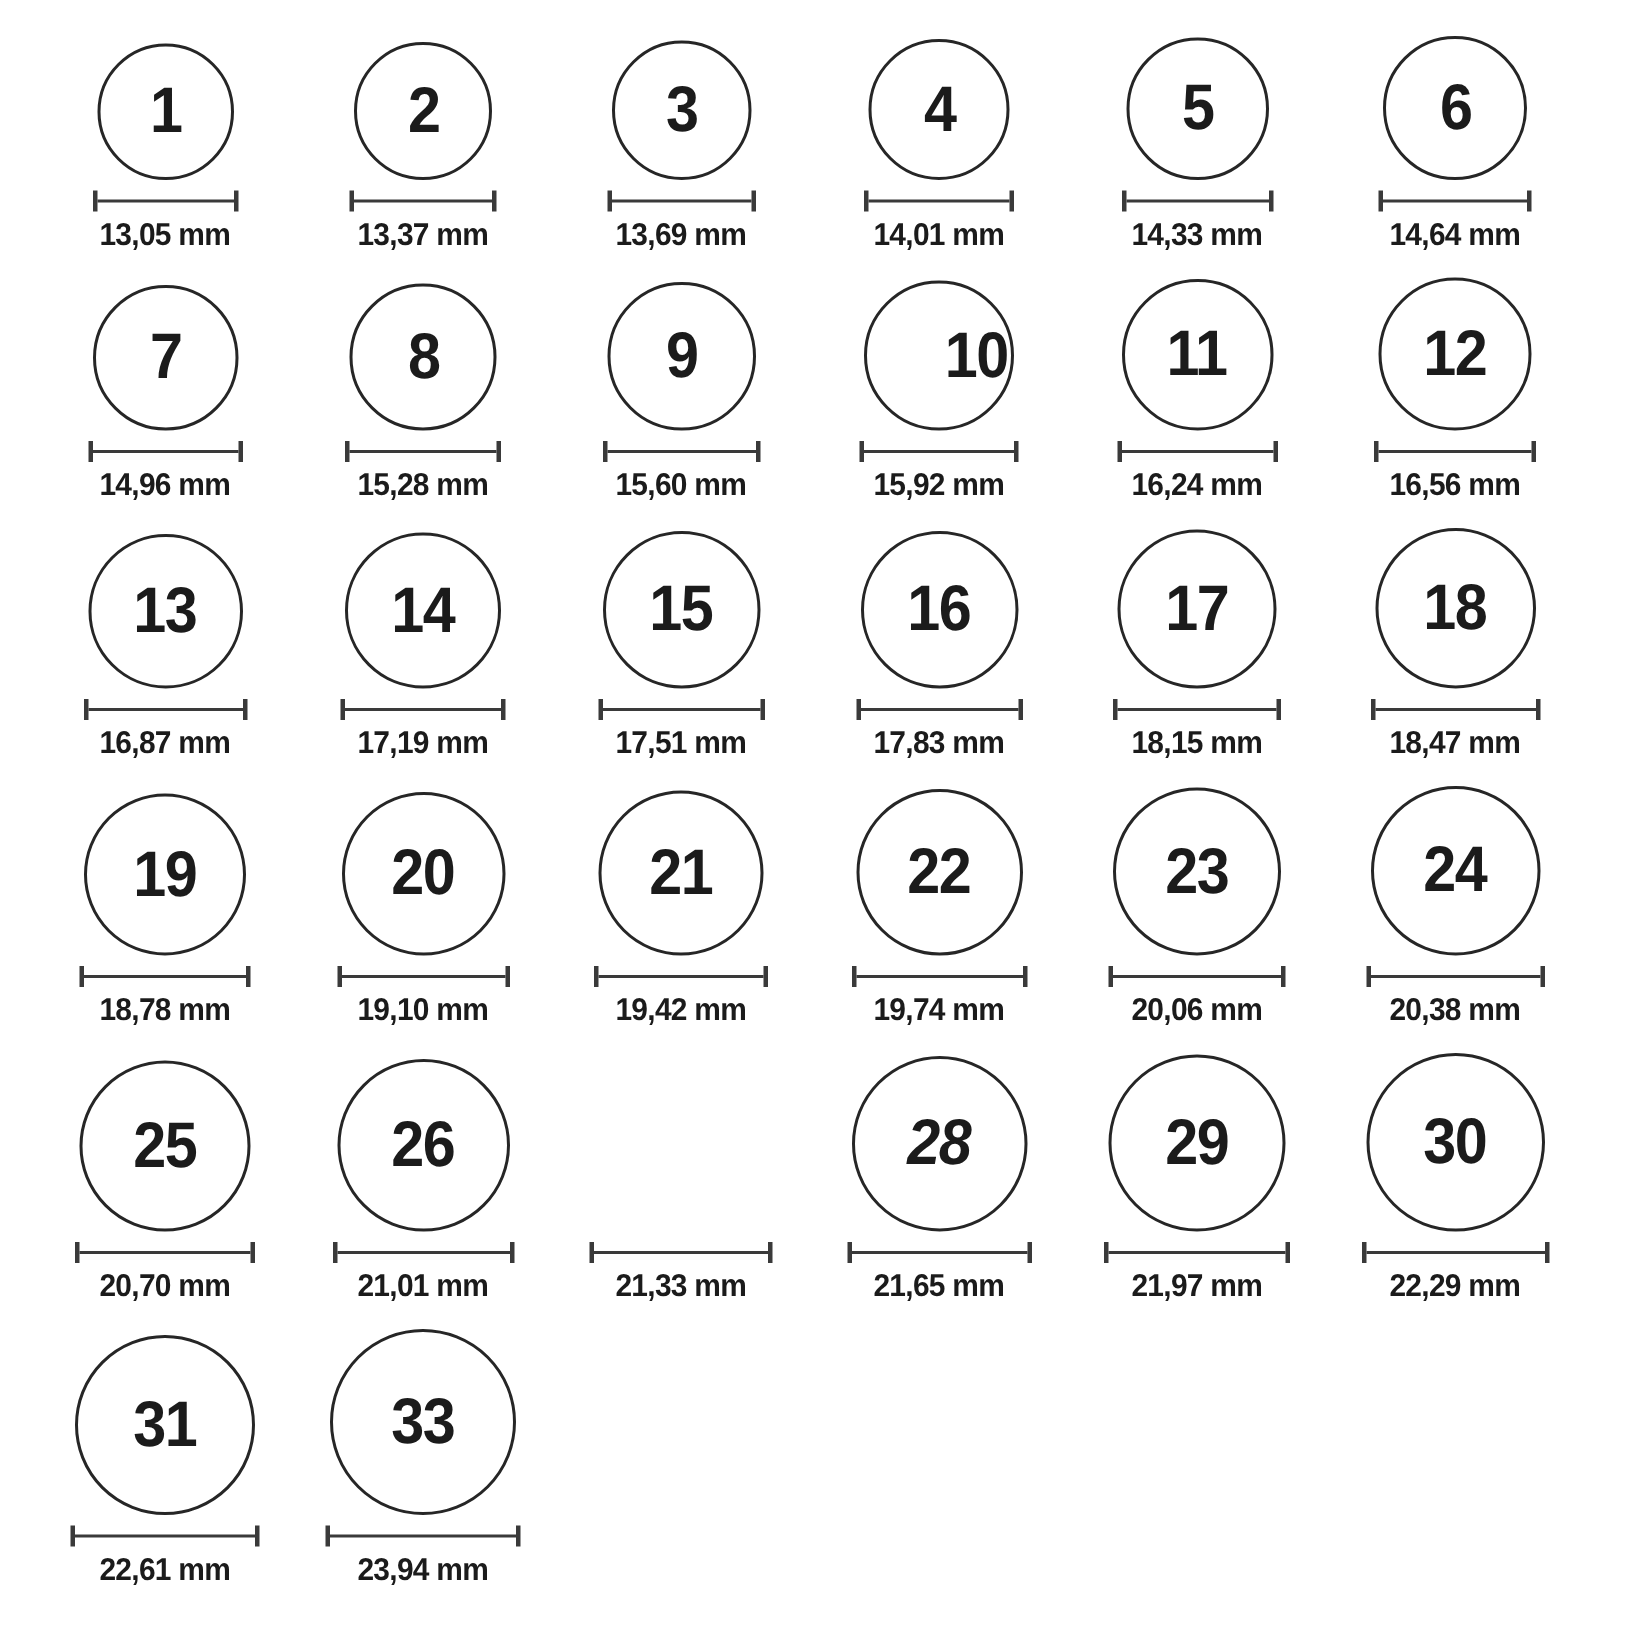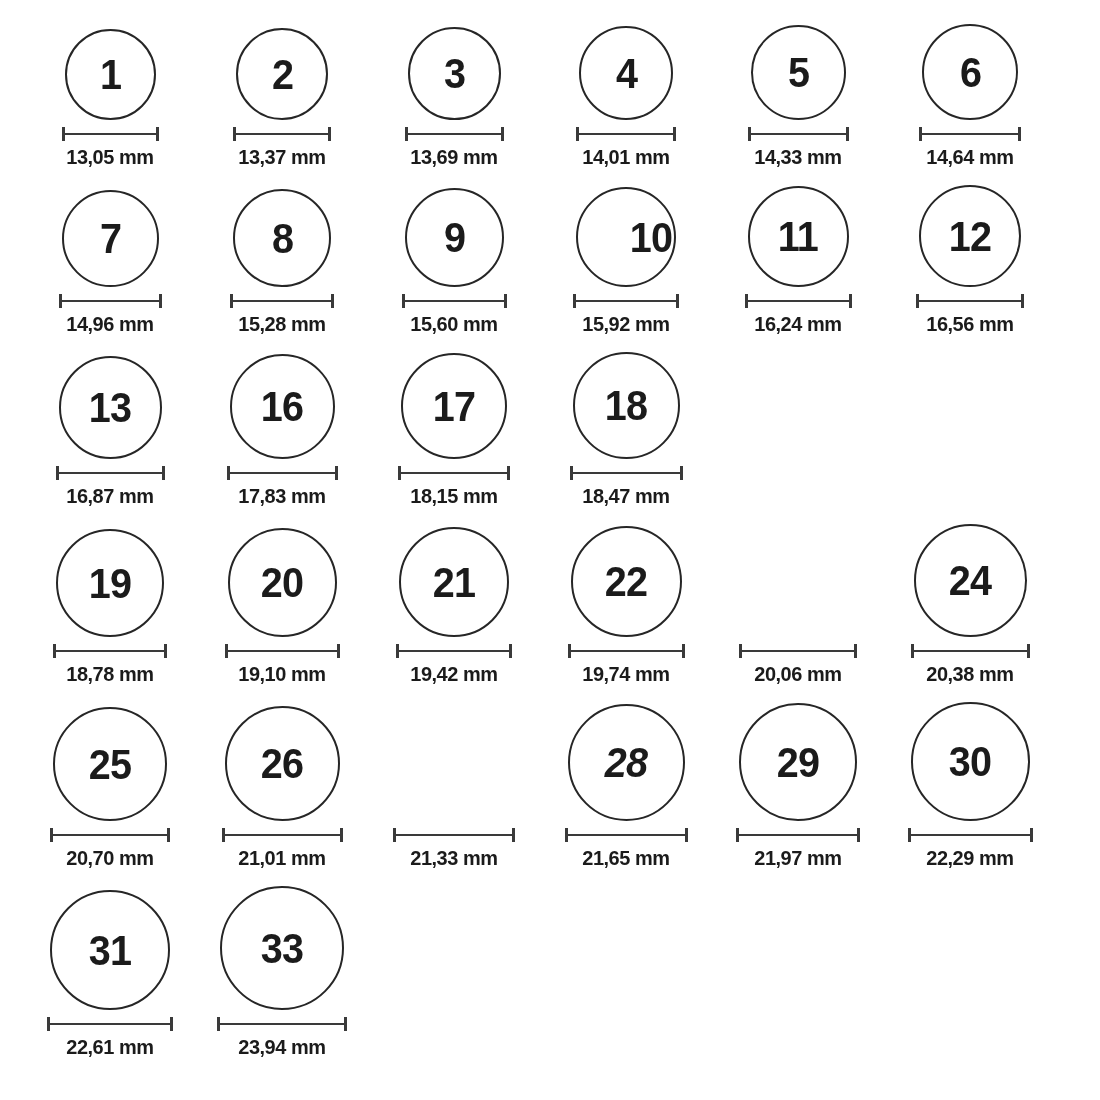--- a/index.html
+++ b/index.html
@@ -167,20 +167,34 @@
     </div>
     <div class="row">
       <div class="cell">
     <div class="circle" style="width: 103px; height: 103px;">
       <span class="num">13</span>
     </div>
     <div class="bar" style="width: 109px;"></div>
     <div class="dlabel">16,87 mm</div>
   </div>
       <div class="cell">
+    <div class="circle" style="width: 104px; height: 104px;">
+      <span class="num">14</span>
+    </div>
+    <div class="bar" style="width: 110px;"></div>
+    <div class="dlabel">17,19 mm</div>
+  </div>
+      <div class="cell">
+    <div class="circle" style="width: 105px; height: 105px;">
+      <span class="num">15</span>
+    </div>
+    <div class="bar" style="width: 111px;"></div>
+    <div class="dlabel">17,51 mm</div>
+  </div>
+      <div class="cell">
     <div class="circle" style="width: 105px; height: 105px;">
       <span class="num">16</span>
     </div>
     <div class="bar" style="width: 111px;"></div>
     <div class="dlabel">17,83 mm</div>
   </div>
       <div class="cell">
     <div class="circle" style="width: 106px; height: 106px; text-align: center;">
       <span class="num">17</span>
     </div>
@@ -218,20 +232,23 @@
     <div class="dlabel">19,42 mm</div>
   </div>
       <div class="cell">
     <div class="circle" style="width: 111px; height: 111px;">
       <span class="num">22</span>
     </div>
     <div class="bar" style="width: 117px;"></div>
     <div class="dlabel">19,74 mm</div>
   </div>
       <div class="cell">
+    <div class="circle" style="width: 112px; height: 112px;">
+      <span class="num">23</span>
+    </div>
     <div class="bar" style="width: 118px;"></div>
     <div class="dlabel">20,06 mm</div>
   </div>
       <div class="cell">
     <div class="circle" style="width: 113px; height: 113px;">
       <span class="num">24</span>
     </div>
     <div class="bar" style="width: 119px;"></div>
     <div class="dlabel">20,38 mm</div>
   </div>

